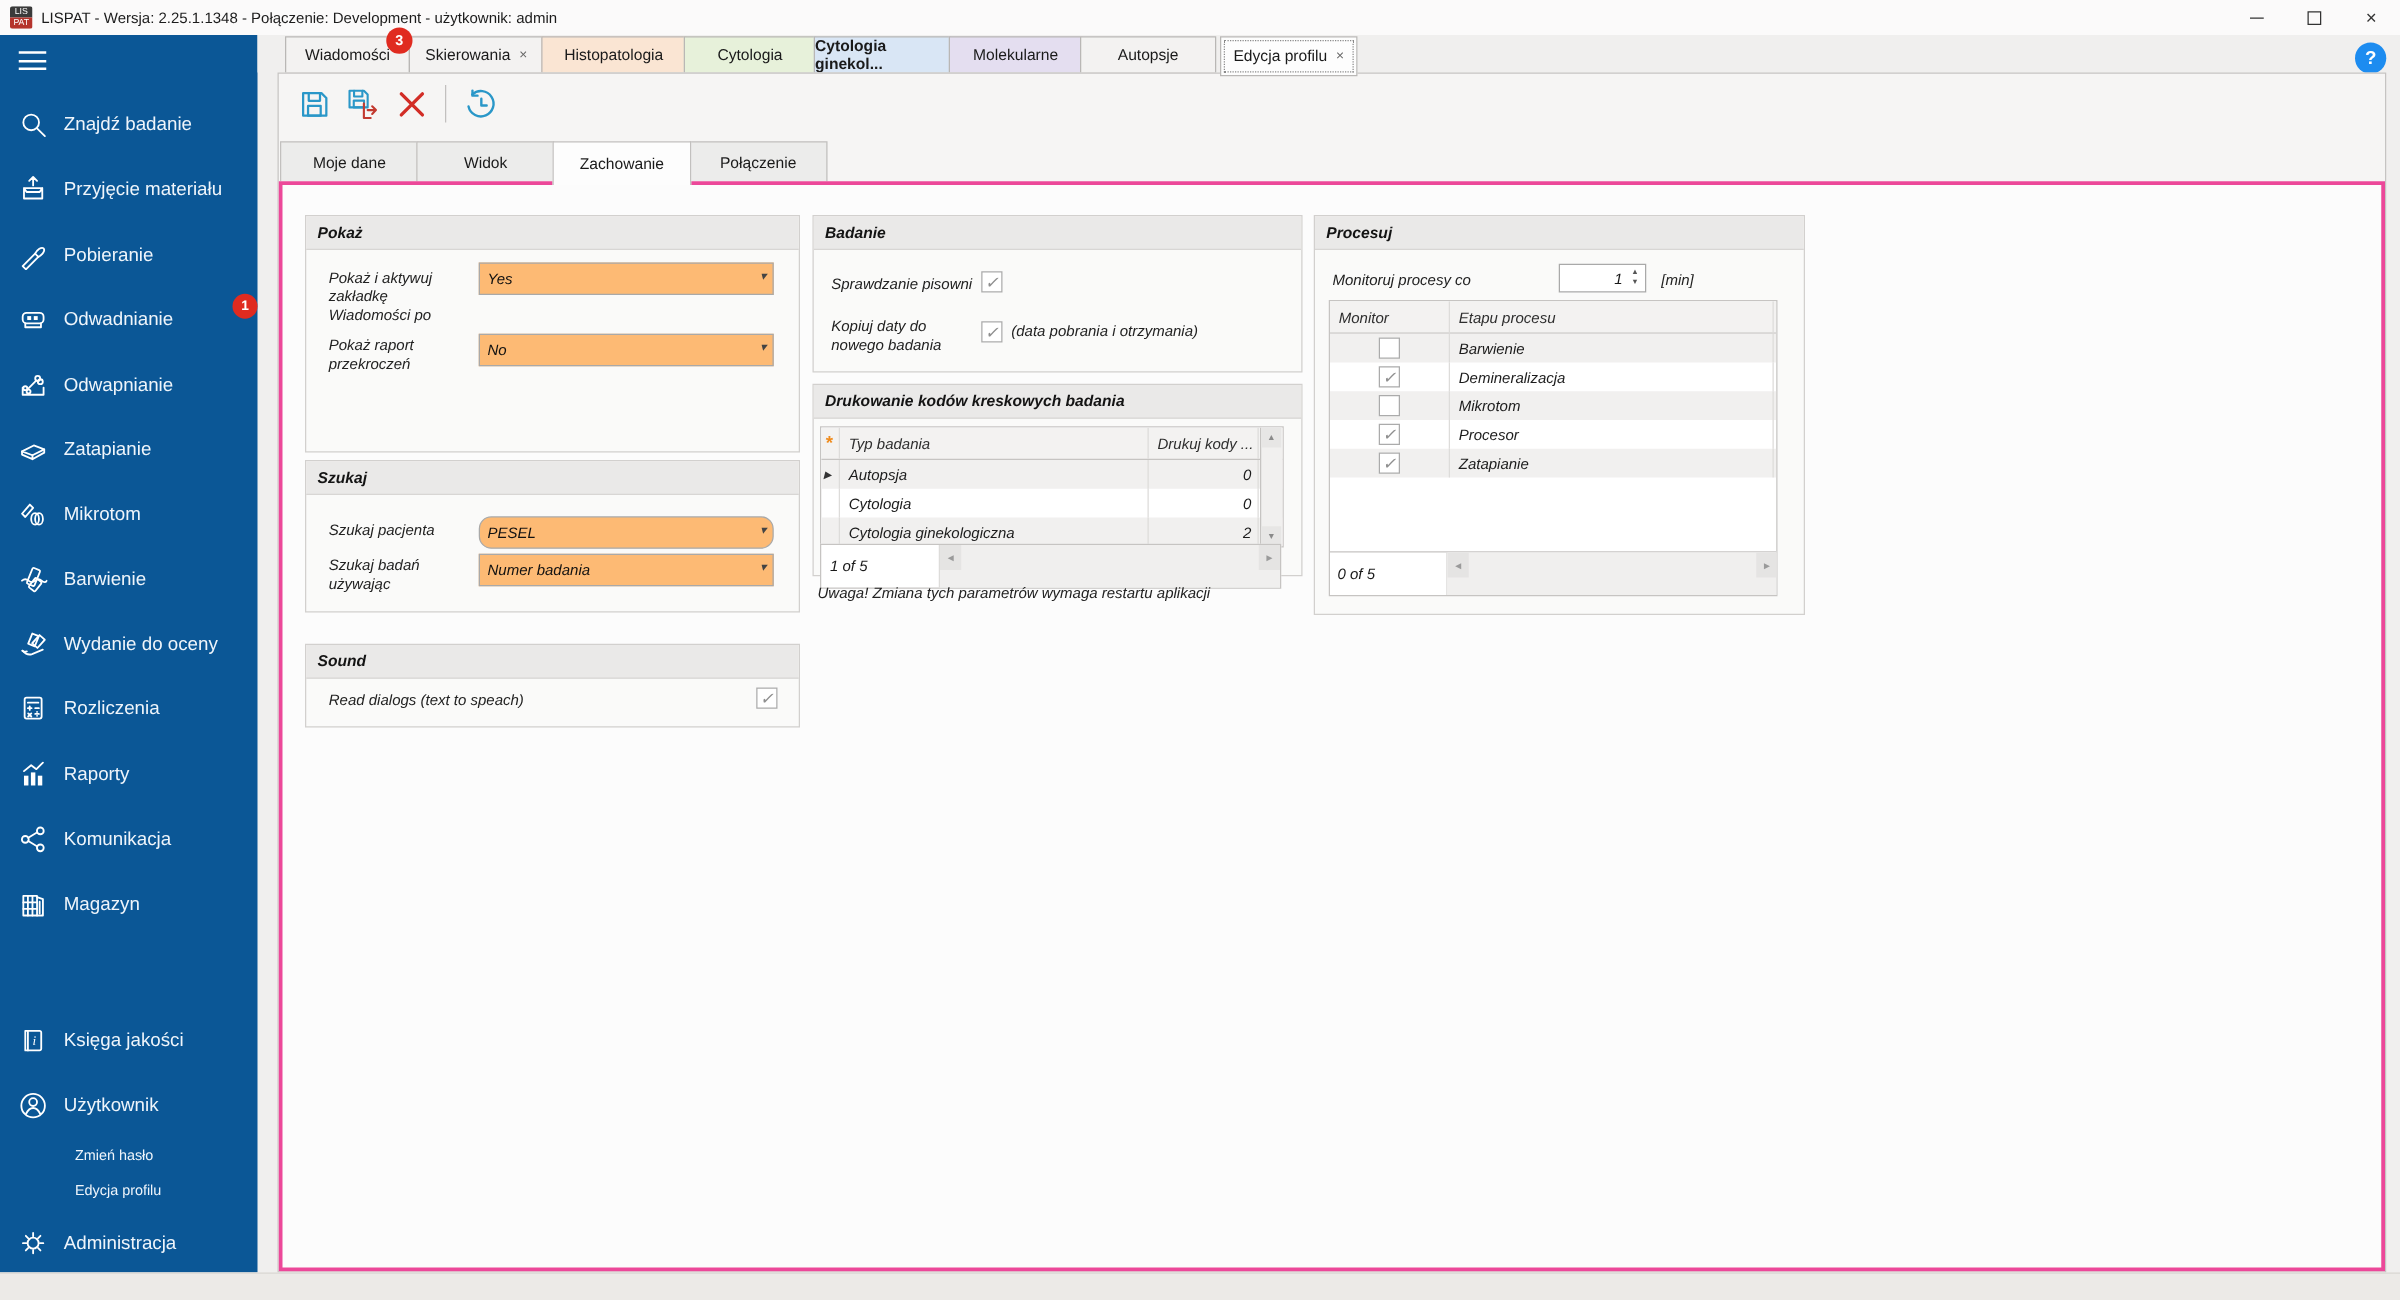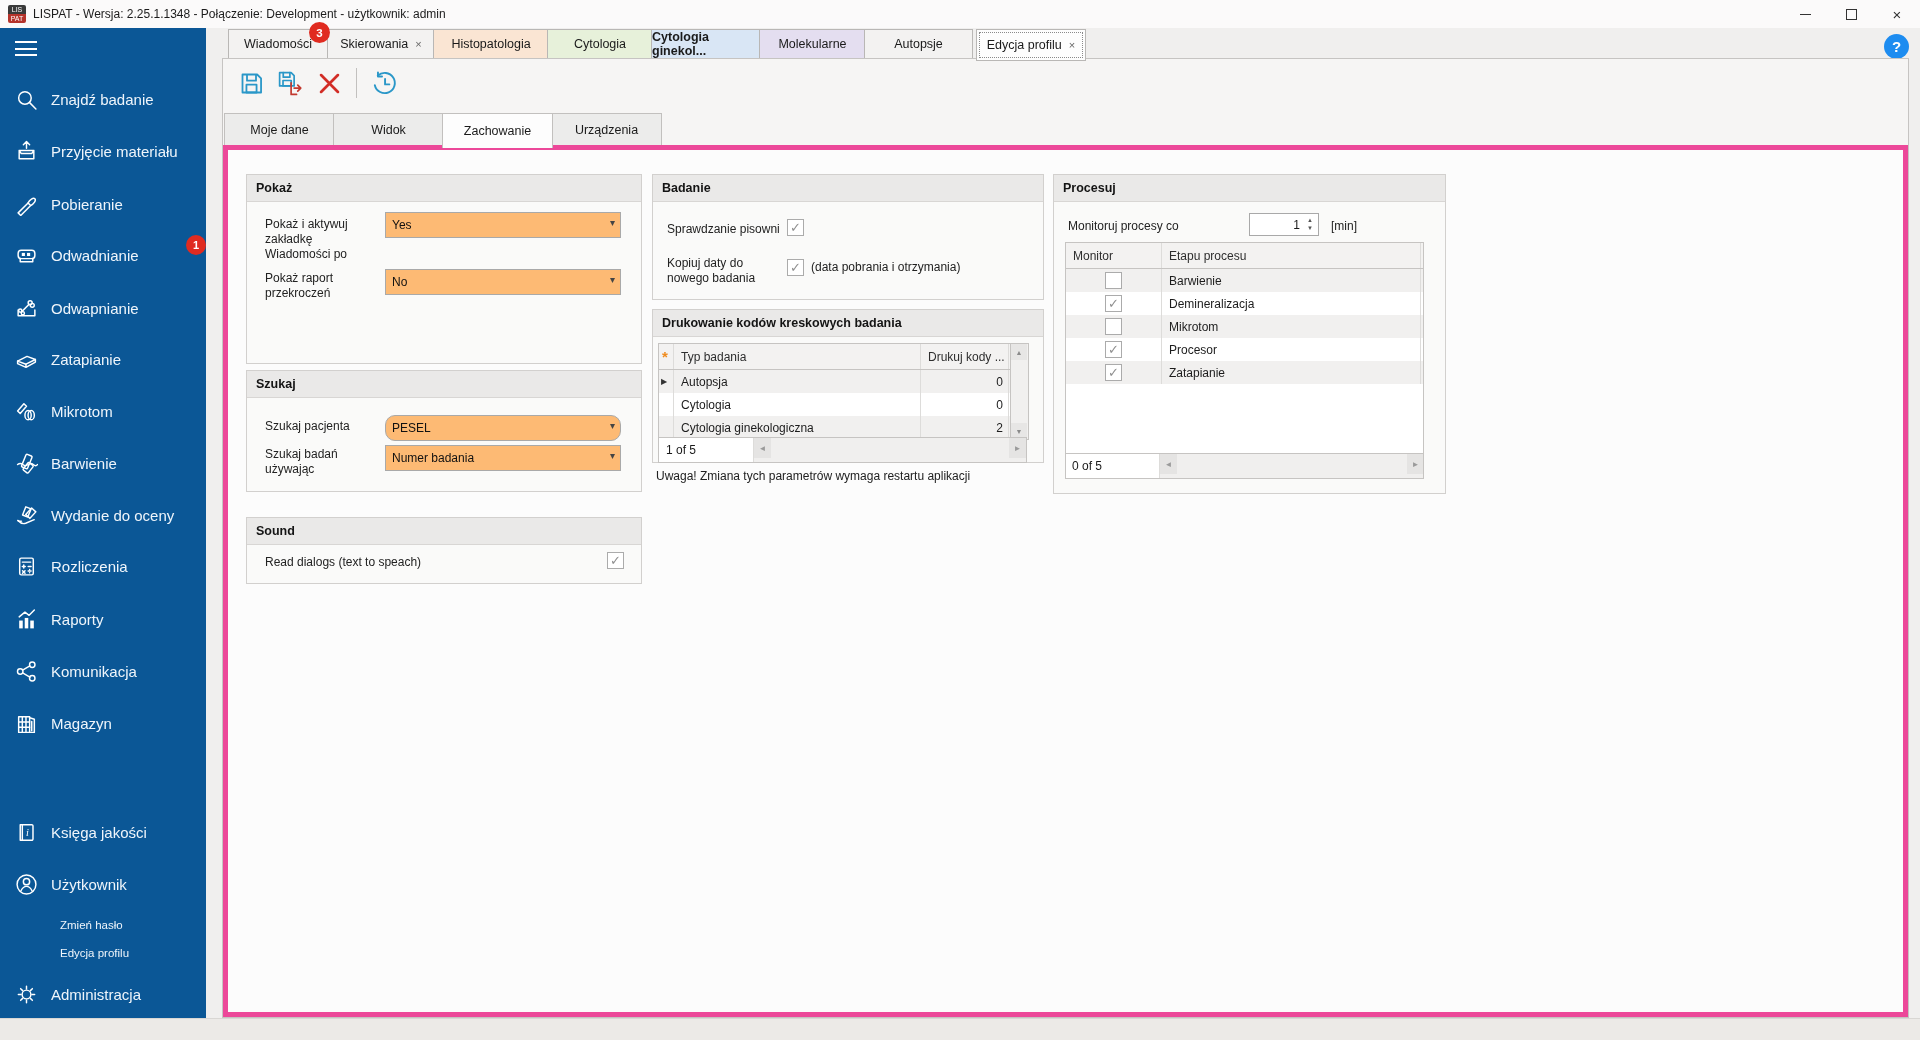--- a/index.html
+++ b/index.html
@@ -46,21 +46,21 @@
              background:#e02b20;color:#fff;font-size:11.5px;font-weight:bold;display:flex;align-items:center;justify-content:center;z-index:4;}
 
   
   .main-frame{left:222px;top:58px;width:1687px;height:960px;background:#f6f5f4;border:1px solid #c6c4c2;}
   .toolbar{position:absolute;left:0;top:0;right:0;height:48px;display:flex;align-items:center;gap:9px;padding-left:13px;}
   .tool-btn{width:30px;height:30px;display:flex;align-items:center;justify-content:center;cursor:pointer;}
   .tool-sep{width:1px;height:30px;background:#c2c0be;margin:0 3px;}
   .subtab{position:absolute;top:54px;height:32px;width:109px;background:#ececeb;border:1px solid #c2c0be;
           display:flex;align-items:center;justify-content:center;font-size:12.5px;cursor:pointer;}
   .subtab-active{background:#fdfdfd;height:34px;border-bottom:none;z-index:2;}
-  .content-box{position:absolute;left:0;top:86px;right:0;bottom:0;background:#fcfcfc;border:5px solid #ec4899;}
+  .content-box{position:absolute;left:0;top:86px;right:0;bottom:0;background:#fcfcfc;border:3px solid #ec4899;font-style:italic;}
 
   
   .panel{position:absolute;background:#fafaf9;border:1px solid #d2d0ce;}
   .panel-header{height:26px;background:#eae9e8;border-bottom:1px solid #d8d6d4;display:flex;align-items:center;
                 padding-left:9px;font-weight:bold;font-size:12.5px;color:#141414;}
   .flabel{position:absolute;font-size:12px;color:#222;line-height:15px;}
   .dd{position:absolute;height:26px;background:#fdba74;border:1px solid #a9a9a9;font-size:12px;color:#111;
       display:flex;align-items:center;padding:0 6px 0 6px;cursor:pointer;box-sizing:border-box;}
   .dd .chev{position:absolute;right:5px;top:4px;color:#444;font-size:10px;}
   .cb{position:absolute;width:17px;height:17px;background:#fff;border:1px solid #ababab;box-sizing:border-box;
@@ -74,21 +74,21 @@
   .dg-head{display:flex;height:25px;background:#f3f2f1;border-bottom:1px solid #c6c4c2;font-size:12px;color:#2e2e2e;}
   .dg-row{display:flex;height:23px;font-size:12px;color:#1c1c1c;cursor:pointer;}
   .dg-row.alt{background:#f1f0ef;}
   .dg .c{box-sizing:border-box;border-right:1px solid #dddcda;display:flex;align-items:center;padding-left:7px;overflow:hidden;white-space:nowrap;}
   .dg .c.num{justify-content:flex-end;padding-right:5px;padding-left:2px;}
   .dg .c.ind{padding-left:2px;font-size:8px;color:#333;}
   .dg .c.ast{color:#ef8b1d;font-size:15px;font-weight:bold;padding-left:3px;}
   .vsb{position:absolute;right:0;top:0;bottom:0;width:17px;border-left:1px solid #c6c4c2;background:#f1f0ef;}
   .vsb .b{position:absolute;left:0;width:16px;height:16px;background:#e7e6e5;color:#8a8a8a;font-size:7px;
           display:flex;align-items:center;justify-content:center;cursor:pointer;}
-  .pager{position:absolute;height:26px;border:1px solid #c6c4c2;background:#fff;display:flex;font-size:12px;box-sizing:border-box;}
+  .pager{position:absolute;height:36px;border:1px solid #c6c4c2;background:#fff;display:flex;font-size:12px;box-sizing:border-box;}
   .pager .lbl{width:95px;display:flex;align-items:center;padding-left:7px;border-right:1px solid #dddcda;box-sizing:border-box;}
   .pager .strip{flex:1;position:relative;background:#f0efee;}
   .pager .pb{position:absolute;top:0;width:17px;height:20px;background:#e5e4e3;color:#9a9a9a;font-size:8px;
              display:flex;align-items:center;justify-content:center;cursor:pointer;}
 
   .note{position:absolute;font-size:12px;color:#222;}
   .help-btn{left:1884px;top:34px;width:25px;height:25px;border-radius:50%;background:#1d8cf0;color:#fff;
             font-size:15px;font-weight:bold;display:flex;align-items:center;justify-content:center;cursor:pointer;}
   .footer{left:0;top:1018px;width:1920px;height:22px;background:#eceae7;border-top:1px solid #d9d7d4;}
 </style>
@@ -378,21 +378,21 @@
   <div class="subtab" style="left:1px;">
       <span>Moje dane</span>
     </div>
   <div class="subtab" style="left:110px;">
       <span>Widok</span>
     </div>
   <div class="subtab subtab-active" style="left:219px;">
       <span>Zachowanie</span>
     </div>
   <div class="subtab" style="left:328px;">
-      <span>Urządzenia</span>
+      <span>Połączenie</span>
     </div>
 
   <div class="content-box">
 
     <div class="panel" style="left:18px;top:24px;width:394px;height:188px;">
       <div class="panel-header">
           <span>Pokaż</span>
         </div>
       <span class="flabel" style="left:18px;top:42px;width:112px;">Pokaż i aktywuj zakładkę Wiadomości po</span>
       <div class="dd" style="left:138px;top:37px;width:236px;">

